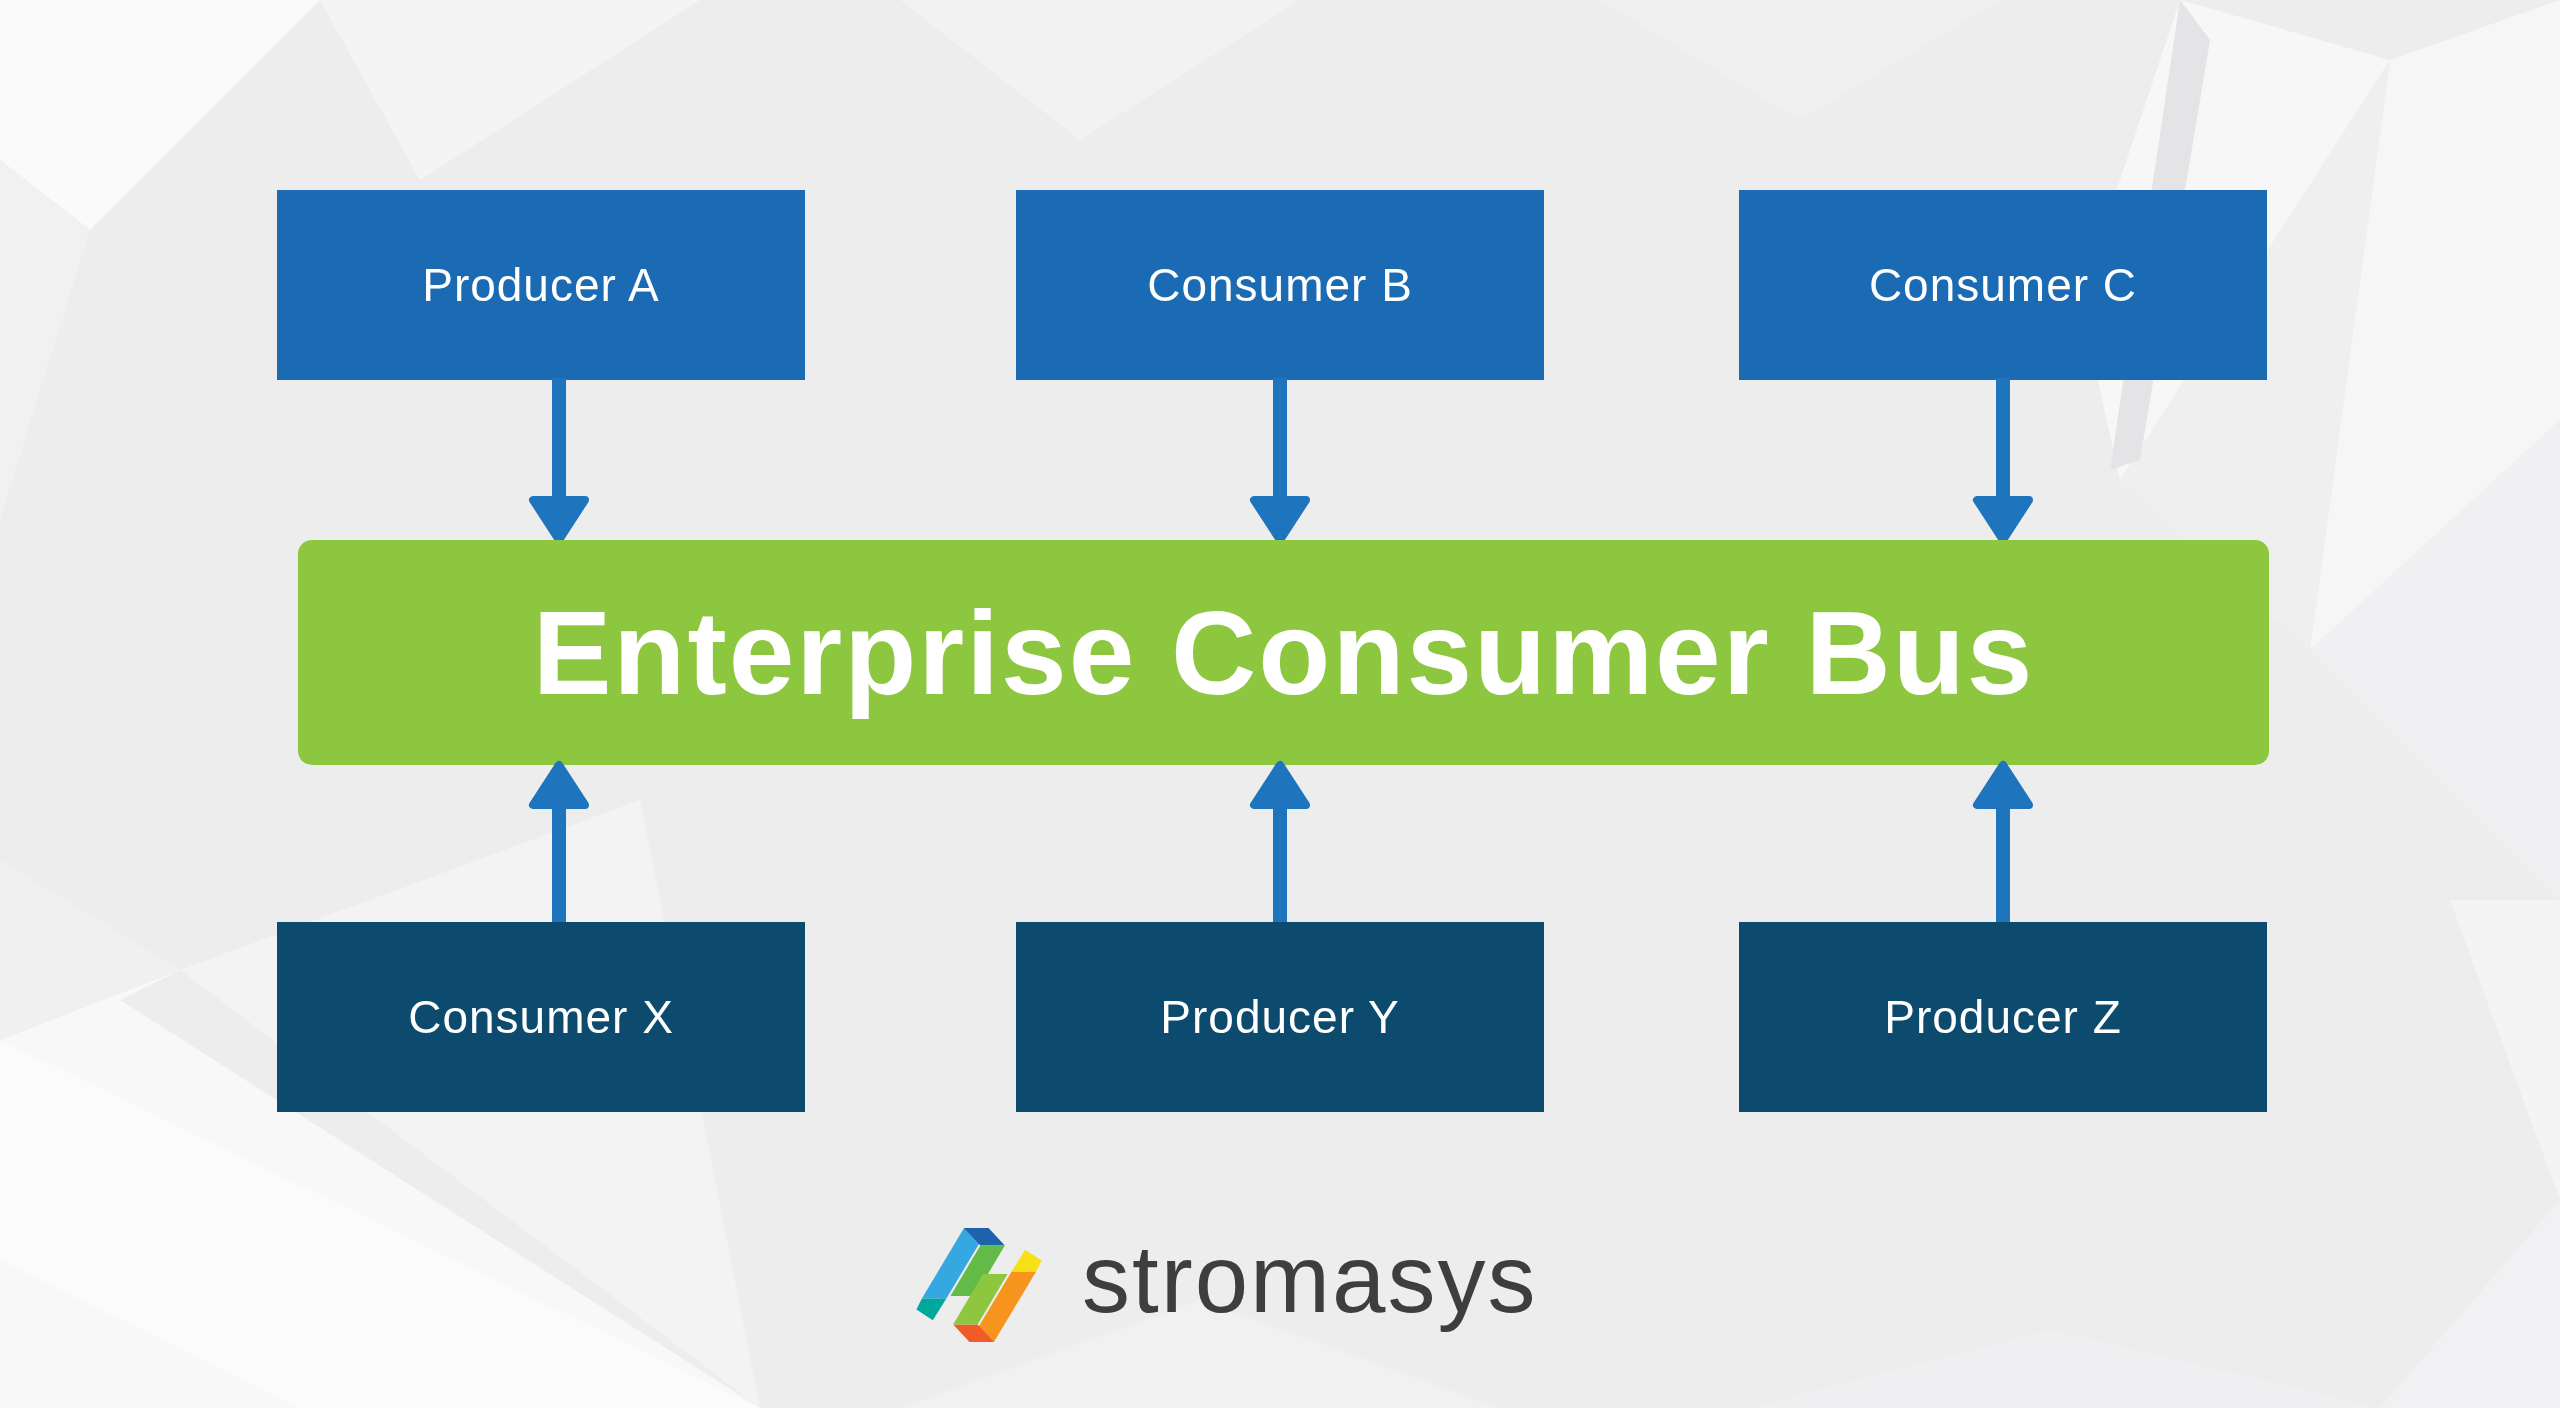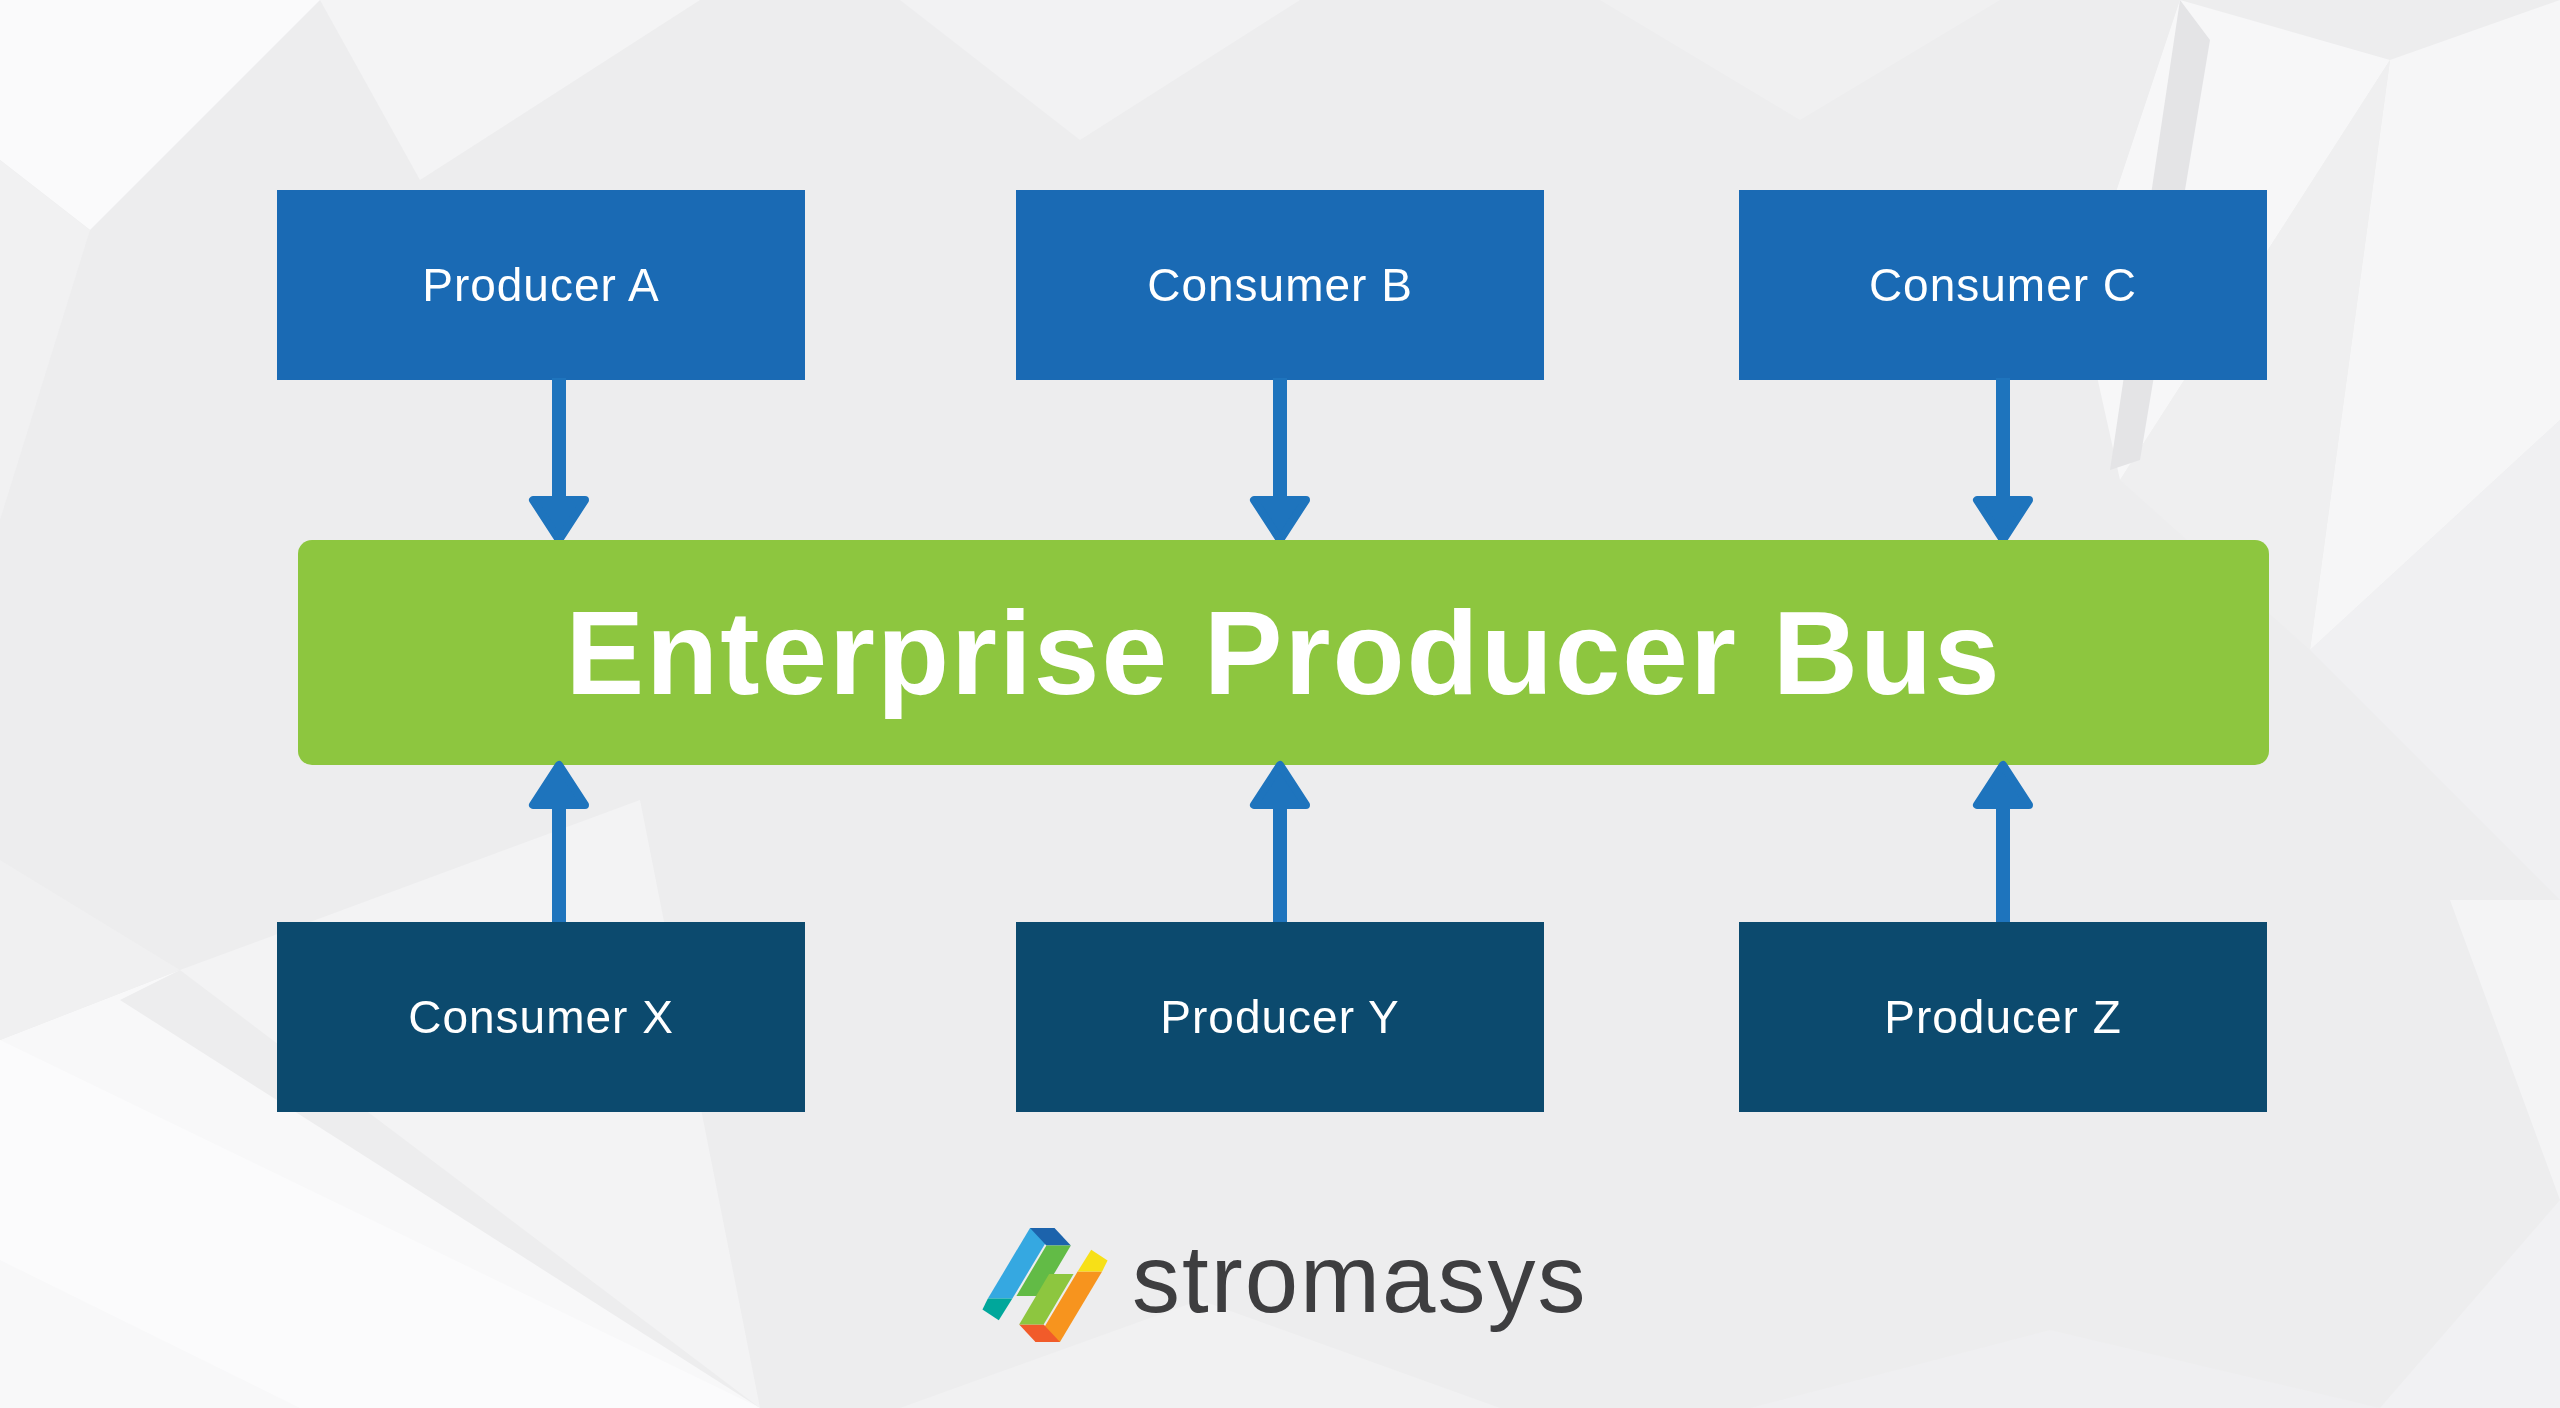--- a/index.html
+++ b/index.html
@@ -31,22 +31,22 @@
 
   .arrow{position:absolute;width:70px;}
   .arrow svg{display:block;}
   .arrow-a{left:524px;}
   .arrow-b{left:1245px;}
   .arrow-c{left:1968px;}
   .arrow-down{top:378px;}
   .arrow-up{top:757px;}
 
   .brand{
-    position:absolute;left:974px;top:1212px;height:145px;
-    display:flex;align-items:center;gap:16px;
+    position:absolute;left:908px;top:1212px;height:145px;
+    display:flex;align-items:center;gap:32px;
   }
   .brand-word{
     color:#3e3e40;font-size:96px;font-weight:300;letter-spacing:2px;
     line-height:1;transform:translateY(-6px);
   }
 </style>
 </head>
 <body>
 
 <div class="stage">
@@ -102,21 +102,21 @@
     </svg>
   </div>
   <div class="arrow arrow-down arrow-c">
     <svg width="70" height="170" viewBox="0 0 70 170">
       <rect x="28" y="0" width="14" height="126" fill="#1e74bd"></rect>
       <polygon points="9,122 61,122 35,162" fill="#1e74bd" stroke="#1e74bd" stroke-width="8" stroke-linejoin="round"></polygon>
     </svg>
   </div>
 
   <div class="bus">
-    <span>Enterprise Producer Bus</span>
+    <span>Enterprise Consumer Bus</span>
   </div>
 
   <div class="arrow arrow-up arrow-a">
     <svg width="70" height="168" viewBox="0 0 70 168">
       <polygon points="35,8 9,48 61,48" fill="#1e74bd" stroke="#1e74bd" stroke-width="8" stroke-linejoin="round"></polygon>
       <rect x="28" y="44" width="14" height="124" fill="#1e74bd"></rect>
     </svg>
   </div>
   <div class="arrow arrow-up arrow-b">
     <svg width="70" height="168" viewBox="0 0 70 168">

